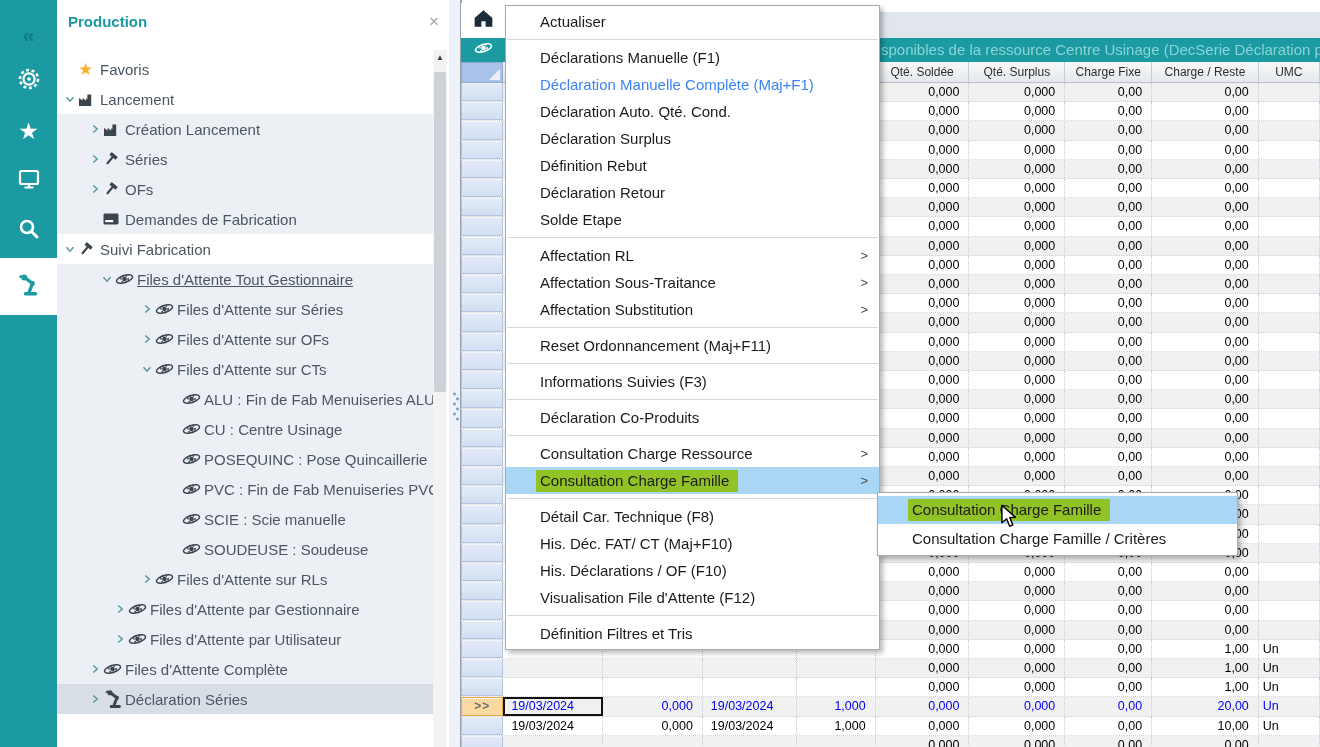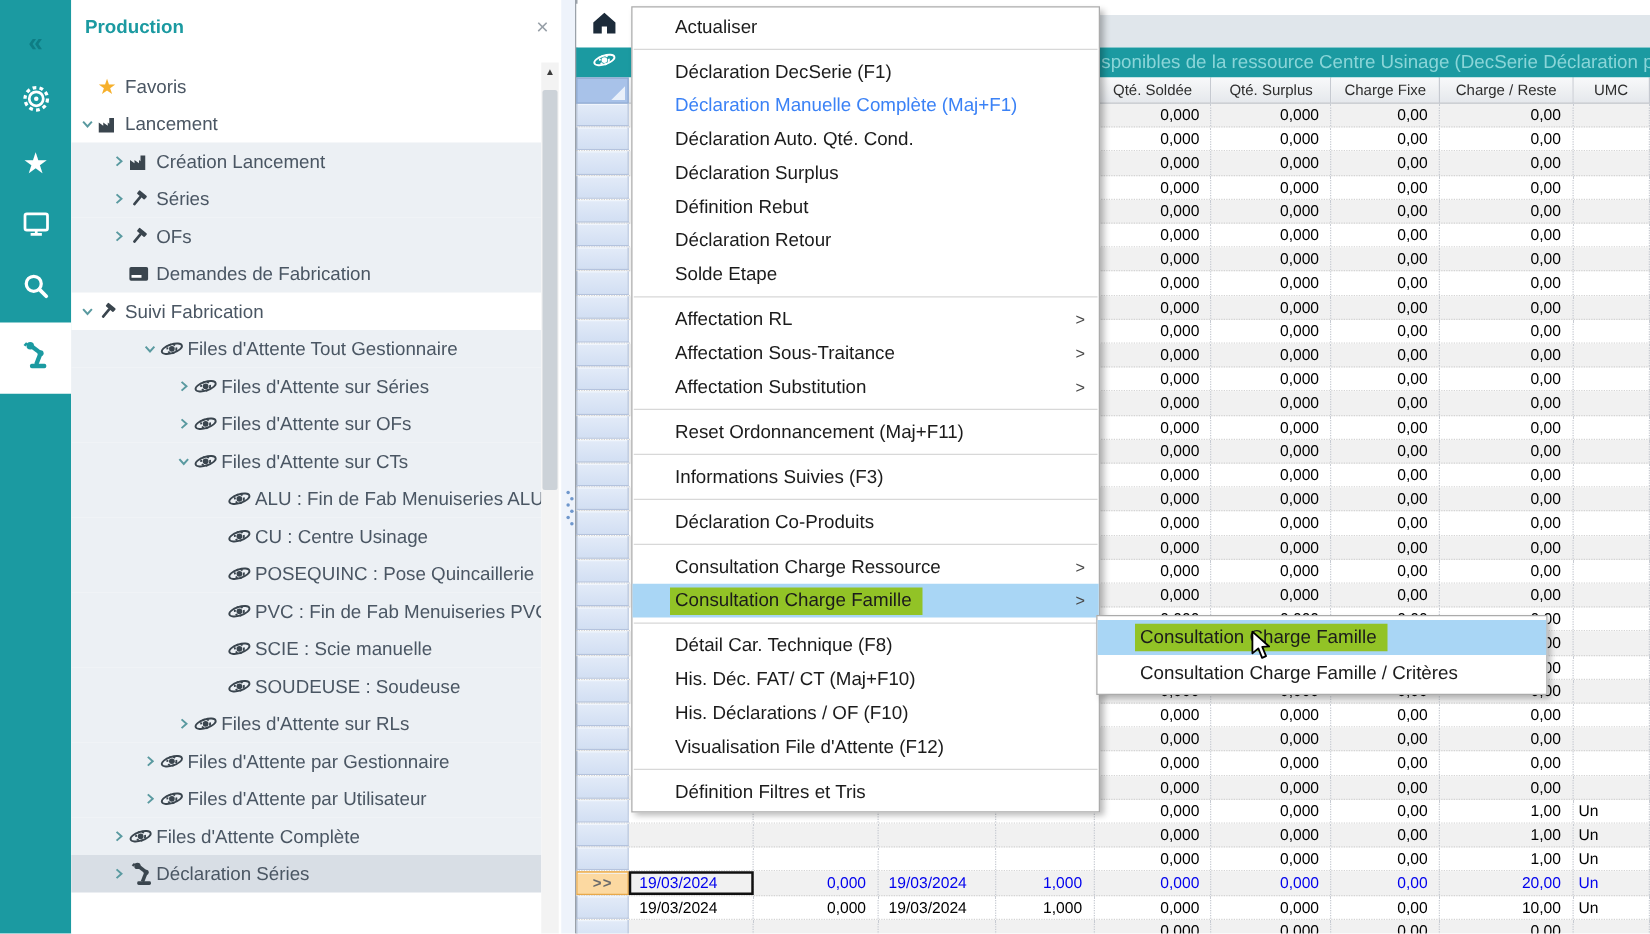--- a/index.html
+++ b/index.html
@@ -201,21 +201,21 @@
           <span class="ticon">
             <svg width="16" height="16" viewBox="0 0 16 16">
               <g transform="rotate(40 8 8)">
                 <rect x="4" y="2.2" width="8" height="3.6" rx="0.8" fill="#3a454e"></rect>
                 <rect x="7" y="5" width="2.1" height="9.5" rx="1" fill="#3a454e"></rect>
               </g>
             </svg>
           </span>
           <span>Suivi Fabrication</span>
         </div>
-        <div class="trow band" style="padding-left: 55px;">
+        <div class="trow band" style="padding-left: 42px; text-decoration: underline;">
           <span class="tchev">
             <svg width="14" height="14" viewBox="0 0 16 16">
               <polyline points="4,6 8,10.5 12,6" fill="none" stroke="#5a9aa0" stroke-width="1.8"></polyline>
             </svg>
           </span>
           <span class="ticon">
             <svg width="19" height="14" viewBox="0 0 19 14">
               <g transform="rotate(-18 9.5 7)">
                 <ellipse cx="9.5" cy="7" rx="8.4" ry="3.5" fill="none" stroke="#3a454e" stroke-width="1.5"></ellipse>
               </g>
@@ -913,21 +913,21 @@
         <div class="gcell c-umc" style="width: 62px;"></div>
       </div>
     </div>
 
   <div class="menu" id="menu">
       <div class="menu-item">
         <span class="mlabel">Actualiser</span>
       </div>
       <div class="msep"></div>
       <div class="menu-item">
-        <span class="mlabel">Déclaration DecSerie (F1)</span>
+        <span class="mlabel">Déclarations Manuelle (F1)</span>
       </div>
       <div class="menu-item disabled">
         <span class="mlabel">Déclaration Manuelle Complète (Maj+F1)</span>
       </div>
       <div class="menu-item">
         <span class="mlabel">Déclaration Auto. Qté. Cond.</span>
       </div>
       <div class="menu-item">
         <span class="mlabel">Déclaration Surplus</span>
       </div>

